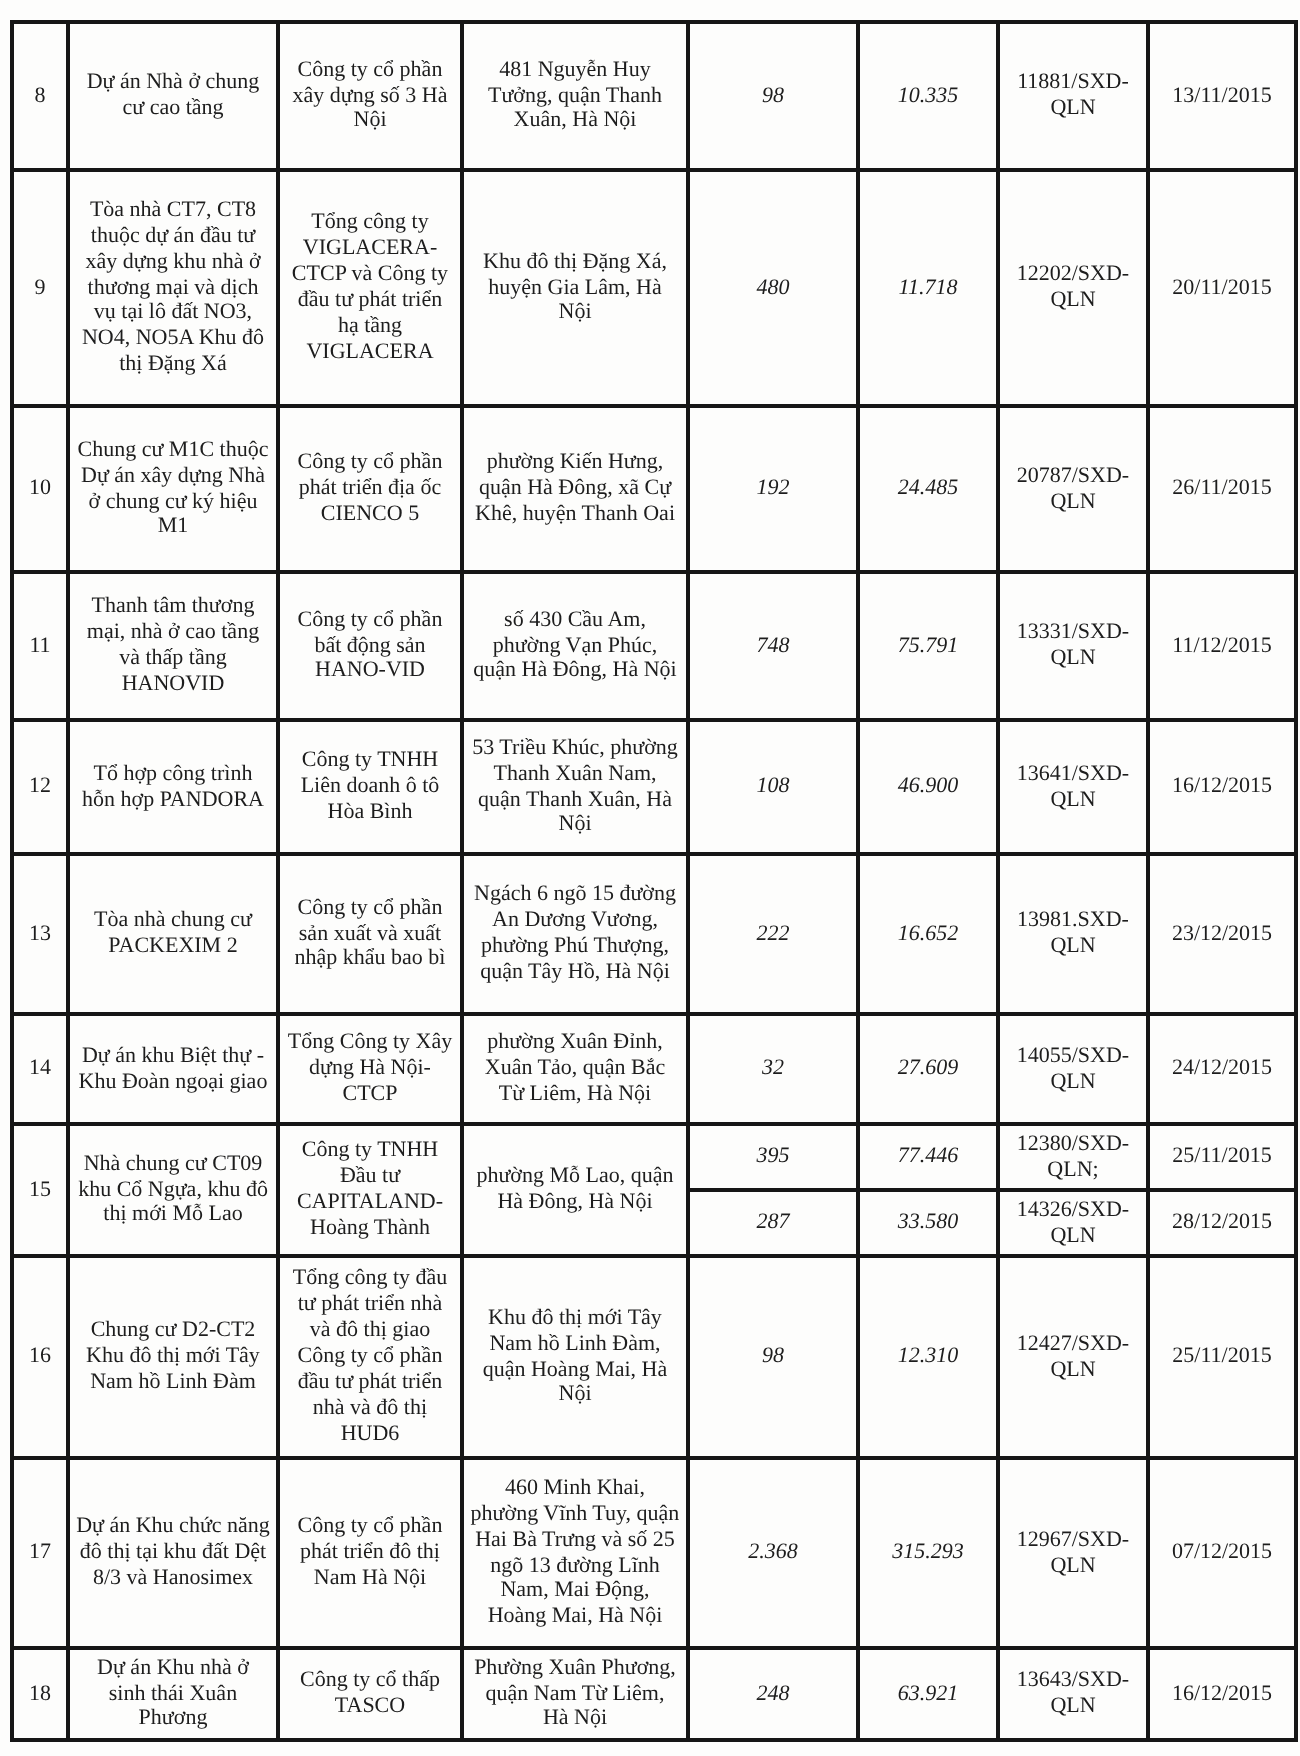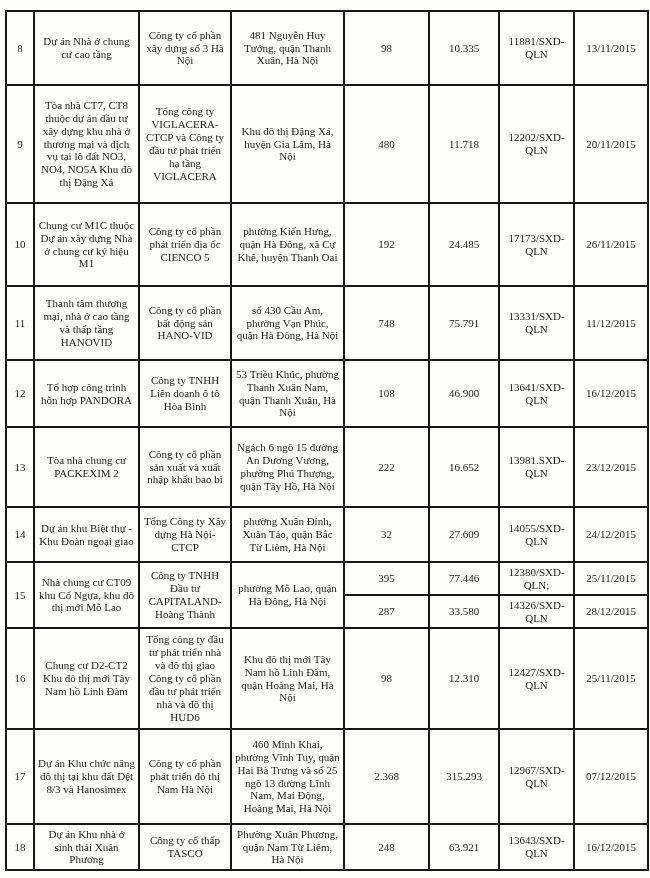--- a/index.html
+++ b/index.html
@@ -32,20 +32,21 @@
     line-height: 1.18;
     text-align: center;
     vertical-align: middle;
     padding: 1px 3px;
     overflow: hidden;
     word-wrap: break-word;
   }
   td.num {
     text-align: right;
     padding-right: 9px;
+    font-style: italic;
   }
   td.col-no { font-size: 11.5px; }
 </style>
 </head>
 <body>
 
 <div class="page">
   <table class="doc-table">
     <colgroup>
       <col style="width:28px">
@@ -78,21 +79,21 @@
           <td class="col-doc">12202/SXD-QLN</td>
           <td class="col-date">20/11/2015</td>
         </tr>
         <tr style="height: 83px;">
           <td class="col-no">10</td>
           <td class="col-project">Chung cư M1C thuộc Dự án xây dựng Nhà ở chung cư ký hiệu M1</td>
           <td class="col-company">Công ty cổ phần phát triển địa ốc CIENCO 5</td>
           <td class="col-address">phường Kiến Hưng, quận Hà Đông, xã Cự Khê, huyện Thanh Oai</td>
           <td class="num col-units">192</td>
           <td class="num col-area">24.485</td>
-          <td class="col-doc">17173/SXD-QLN</td>
+          <td class="col-doc">20787/SXD-QLN</td>
           <td class="col-date">26/11/2015</td>
         </tr>
         <tr style="height: 74px;">
           <td class="col-no">11</td>
           <td class="col-project">Thanh tâm thương mại, nhà ở cao tầng và thấp tầng HANOVID</td>
           <td class="col-company">Công ty cổ phần bất động sản HANO-VID</td>
           <td class="col-address">số 430 Cầu Am, phường Vạn Phúc, quận Hà Đông, Hà Nội</td>
           <td class="num col-units">748</td>
           <td class="num col-area">75.791</td>
           <td class="col-doc">13331/SXD-QLN</td>

